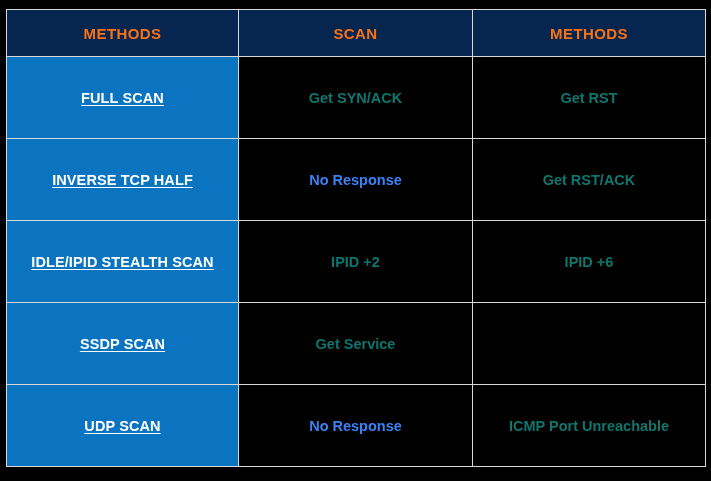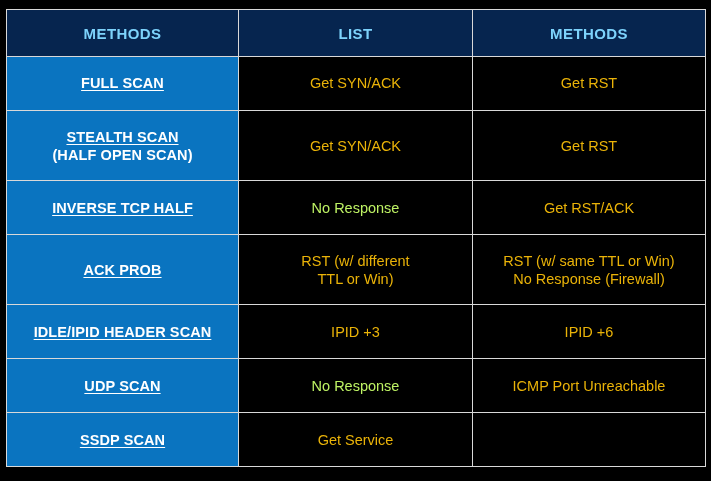--- a/index.html
+++ b/index.html
@@ -42,21 +42,21 @@
     text-align: center;
     vertical-align: middle;
     box-sizing: border-box;
   }
   col.col-methods { width: 232px; }
   col.col-open    { width: 234px; }
   col.col-closed  { width: 233px; }
 
   thead th {
     background: #06254f;
-    color: #7dd3fc;
+    color: #f97316;
     font-weight: bold;
     font-size: 15px;
     letter-spacing: 0.4px;
     height: 47px;
   }
   tbody td.method-cell {
     background: #0a74c0;
     color: #ffffff;
     font-weight: bold;
     font-size: 14.5px;
@@ -66,137 +66,112 @@
   tbody td.method-cell .m-line-1 {
     text-decoration: underline;
     text-underline-offset: 2px;
   }
   tbody td.method-cell .m-line-2 {
     display: block;
     text-decoration: none;
   }
   tbody td.data-cell {
     background: #000000;
-    color: #eab308;
-    font-weight: normal;
+    color: #0f766e;
+    font-weight: bold;
     font-size: 14.5px;
     line-height: 18px;
   }
   tbody td.data-cell.green {
-    color: #bef264;
-    font-weight: normal;
+    color: #3b82f6;
+    font-weight: bold;
   }
   tbody tr { height: 40px; }
   tbody tr.tall { height: 52px; }
   .empty-cell { display: inline-block; min-height: 1px; }
 </style>
 </head>
 <body>
 
 <div class="page">
   <div class="table-wrap">
     <table class="scan-table">
       <colgroup>
         <col class="col-methods">
         <col class="col-open">
         <col class="col-closed">
       </colgroup>
       <thead>
         <tr>
           <th>METHODS</th>
-          <th>LIST</th>
+          <th>SCAN</th>
           <th>METHODS</th>
         </tr>
       </thead>
       <tbody>
 
         <tr>
           <td class="method-cell">
             <span class="m-line-1">FULL SCAN</span>
           </td>
           <td class="data-cell">
             <span>Get SYN/ACK</span>
           </td>
           <td class="data-cell">
             <span>Get RST</span>
           </td>
         </tr>
 
-        <tr class="tall">
-          <td class="method-cell">
-            <span class="m-line-1">STEALTH SCAN</span>
-            <span class="m-line-2">(HALF OPEN SCAN)</span>
-          </td>
-          <td class="data-cell">
-            <span>Get SYN/ACK</span>
-          </td>
-          <td class="data-cell">
-            <span>Get RST</span>
-          </td>
-        </tr>
 
         <tr>
           <td class="method-cell">
             <span class="m-line-1">INVERSE TCP HALF</span>
           </td>
           <td class="data-cell green">
             <span>No Response</span>
           </td>
           <td class="data-cell">
             <span>Get RST/ACK</span>
           </td>
         </tr>
 
-        <tr class="tall">
+
+        <tr>
           <td class="method-cell">
-            <span class="m-line-1">ACK PROB</span>
+            <span class="m-line-1">IDLE/IPID STEALTH SCAN</span>
           </td>
           <td class="data-cell">
-            <span>RST (w/ different</span><br>
-            <span>TTL or Win)</span>
+            <span>IPID +2</span>
           </td>
           <td class="data-cell">
-            <span>RST (w/ same TTL or Win)</span><br>
-            <span>No Response (Firewall)</span>
+            <span>IPID +6</span>
           </td>
         </tr>
 
         <tr>
           <td class="method-cell">
-            <span class="m-line-1">IDLE/IPID HEADER SCAN</span>
+            <span class="m-line-1">SSDP SCAN</span>
           </td>
           <td class="data-cell">
-            <span>IPID +3</span>
+            <span>Get Service</span>
           </td>
           <td class="data-cell">
-            <span>IPID +6</span>
+            <span class="empty-cell"></span>
           </td>
         </tr>
 
         <tr>
           <td class="method-cell">
             <span class="m-line-1">UDP SCAN</span>
           </td>
           <td class="data-cell green">
             <span>No Response</span>
           </td>
           <td class="data-cell">
             <span>ICMP Port Unreachable</span>
           </td>
         </tr>
 
-        <tr>
-          <td class="method-cell">
-            <span class="m-line-1">SSDP SCAN</span>
-          </td>
-          <td class="data-cell">
-            <span>Get Service</span>
-          </td>
-          <td class="data-cell">
-            <span class="empty-cell"></span>
-          </td>
-        </tr>
-
 
       </tbody>
     </table>
   </div>
 </div>
 
 </body></html>

